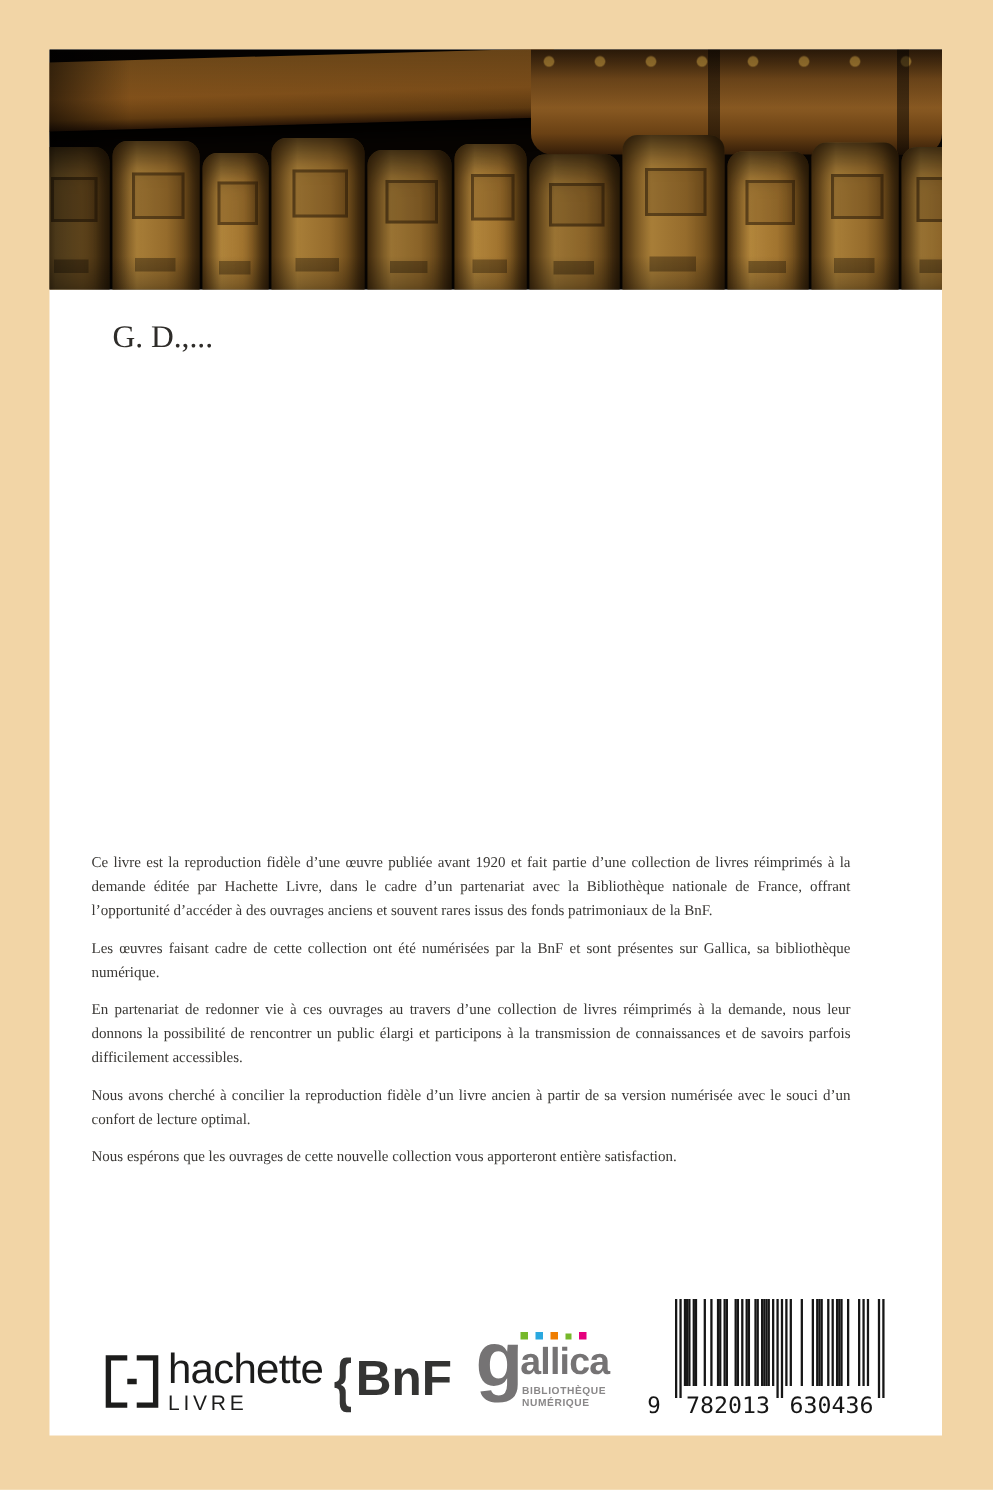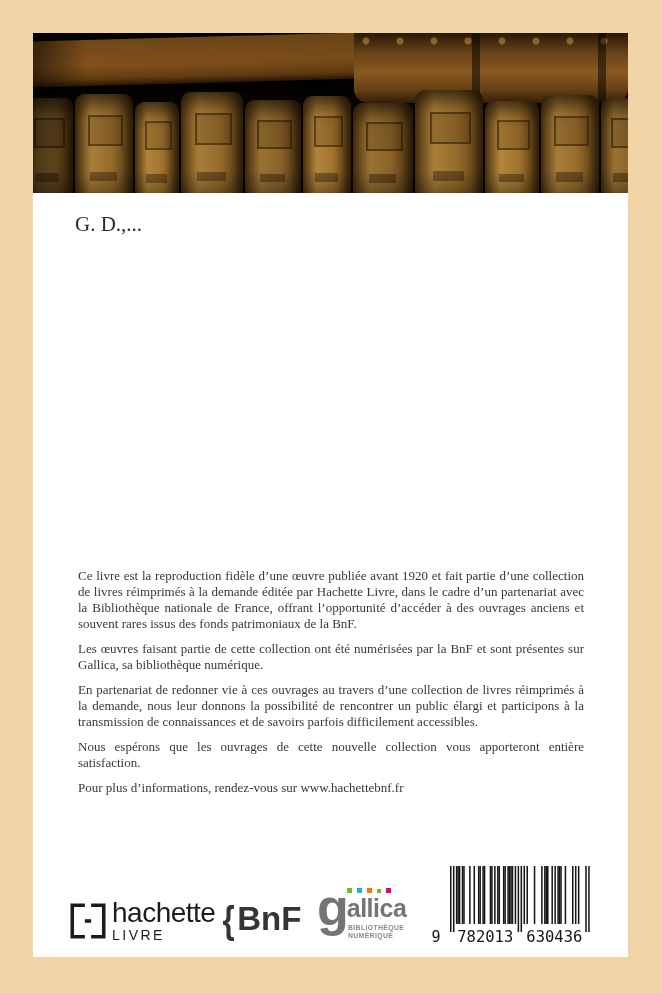--- a/index.html
+++ b/index.html
@@ -32,21 +32,21 @@
   .book:nth-child(3n){filter:brightness(1.07);}
   .vig{position:absolute;inset:0;pointer-events:none;
        background:linear-gradient(90deg,rgba(0,0,0,.55) 0%,rgba(0,0,0,0) 9%),
                   linear-gradient(180deg,rgba(0,0,0,.3) 0%,rgba(0,0,0,0) 26%),
                   linear-gradient(0deg,rgba(0,0,0,.28) 0%,rgba(0,0,0,0) 14%);}
 
   
   .title{position:absolute;left:75px;top:211px;width:520px;font-size:21px;line-height:27px;color:#2e2c29;}
   .title span{display:block;}
   .ark-url{position:absolute;left:75px;top:286px;font-size:20px;color:#2e2c29;letter-spacing:.2px;}
-  .bodytext{position:absolute;left:78px;top:568px;width:506px;font-size:13px;line-height:16px;
+  .bodytext{position:absolute;left:61px;top:568px;width:506px;font-size:10px;line-height:16px;
             color:#3a3835;text-align:justify;}
   .bodytext p{margin:0 0 9px 0;}
 
   
   .footer{position:absolute;left:33px;top:860px;width:595px;height:95px;}
   .hachette{position:absolute;left:34px;top:40px;display:flex;align-items:flex-start;
             font-family:"Liberation Sans","DejaVu Sans",sans-serif;color:#1c1c1b;}
   .hachette svg{display:block;}
   .htxt{margin-left:3px;}
   .hname{font-size:28px;line-height:26px;font-weight:500;letter-spacing:-.5px;}
@@ -93,24 +93,24 @@
     </div>
     <div class="vig"></div>
   </div>
 
   <div class="title">
     <span>G. D.,...</span>
   </div>
 
   <div class="bodytext">
     <p>Ce livre est la reproduction fidèle d’une œuvre publiée avant 1920 et fait partie d’une collection de livres réimprimés à la demande éditée par Hachette Livre, dans le cadre d’un partenariat avec la Bibliothèque nationale de France, offrant l’opportunité d’accéder à des ouvrages anciens et souvent rares issus des fonds patrimoniaux de la BnF.</p>
-    <p>Les œuvres faisant partie de cette collection ont été numérisées par la BnF et sont présentes sur Gallica, sa bibliothèque numérique.</p>
+    <p>Les œuvres faisant cadre de cette collection ont été numérisées par la BnF et sont présentes sur Gallica, sa bibliothèque numérique.</p>
     <p>En partenariat de redonner vie à ces ouvrages au travers d’une collection de livres réimprimés à la demande, nous leur donnons la possibilité de rencontrer un public élargi et participons à la transmission de connaissances et de savoirs parfois difficilement accessibles.</p>
+    <p>Nous avons cherché à concilier la reproduction fidèle d’un livre ancien à partir de sa version numérisée avec le souci d’un confort de lecture optimal.</p>
     <p>Nous espérons que les ouvrages de cette nouvelle collection vous apporteront entière satisfaction.</p>
-    <p>Pour plus d’informations, rendez-vous sur www.hachettebnf.fr</p>
   </div>
 
   <div class="footer">
 
     <div class="hachette">
       <svg width="42" height="42" viewBox="0 0 40 40">
         <g fill="none" stroke="#1c1c1b" stroke-width="3.4">
           <path d="M17,5 H5 V35 H17"></path>
           <path d="M23,35 H35 V5 H23"></path>
           <path d="M17,20 H23"></path>

